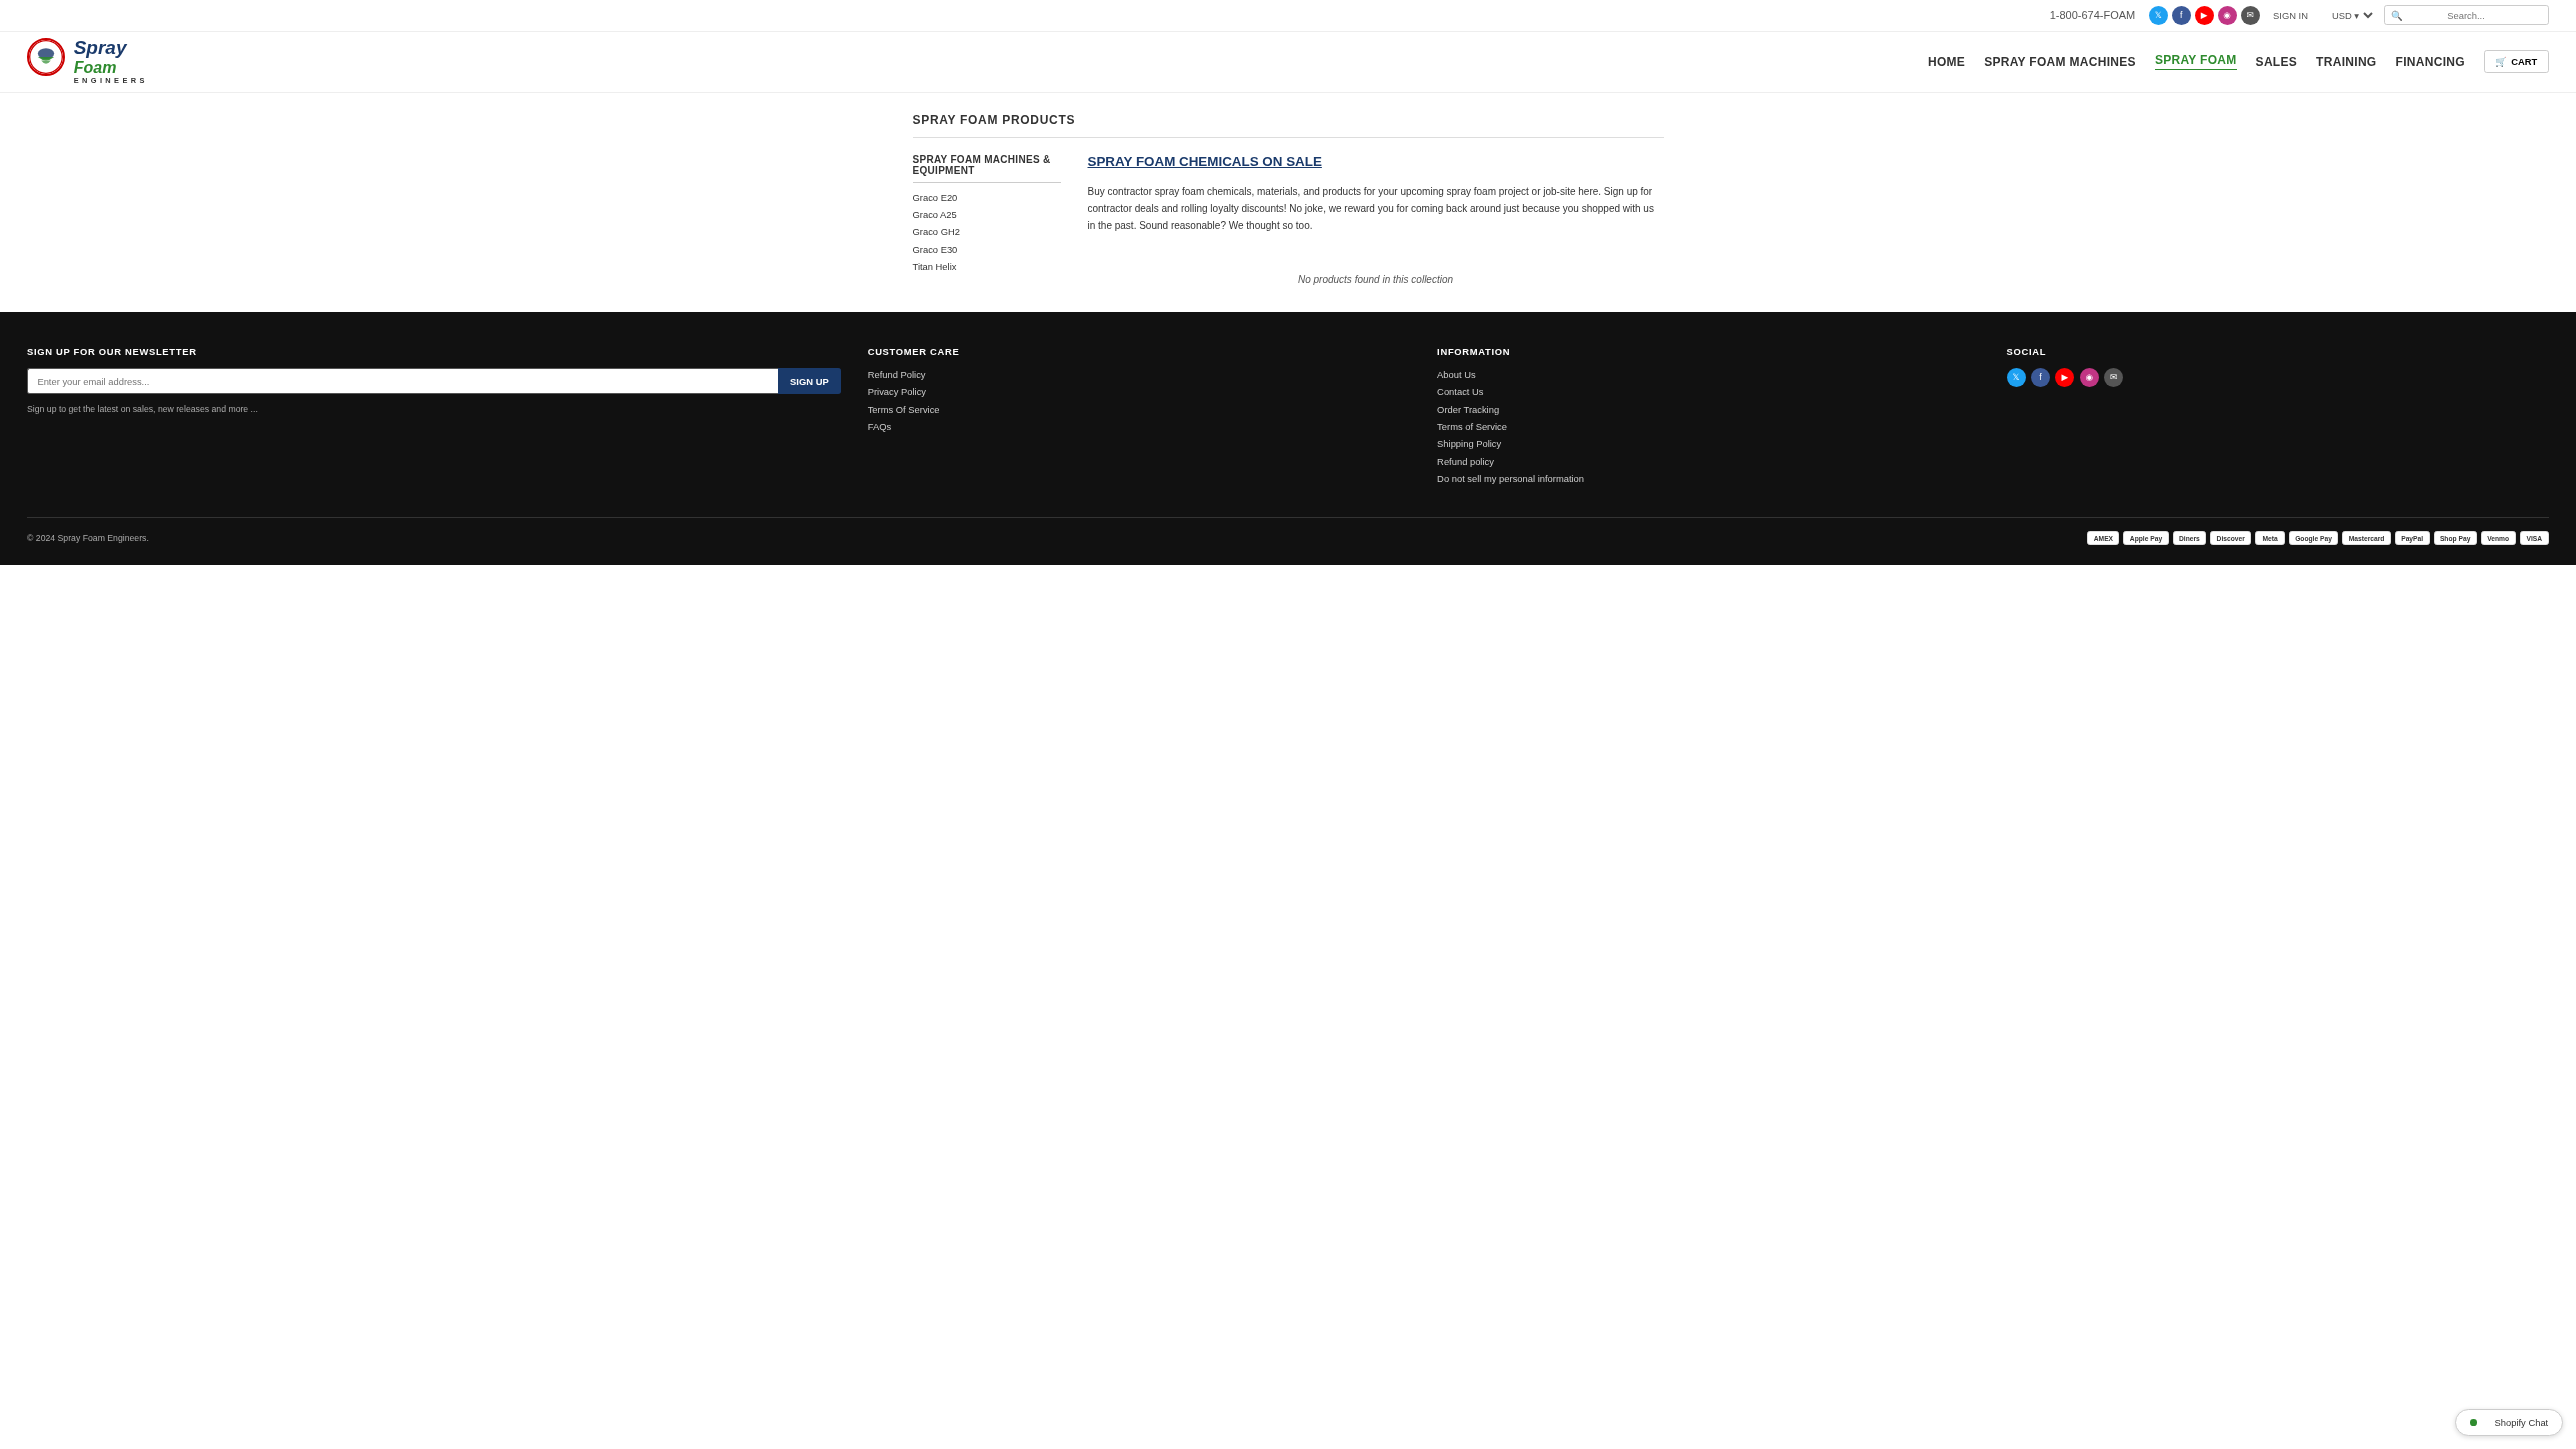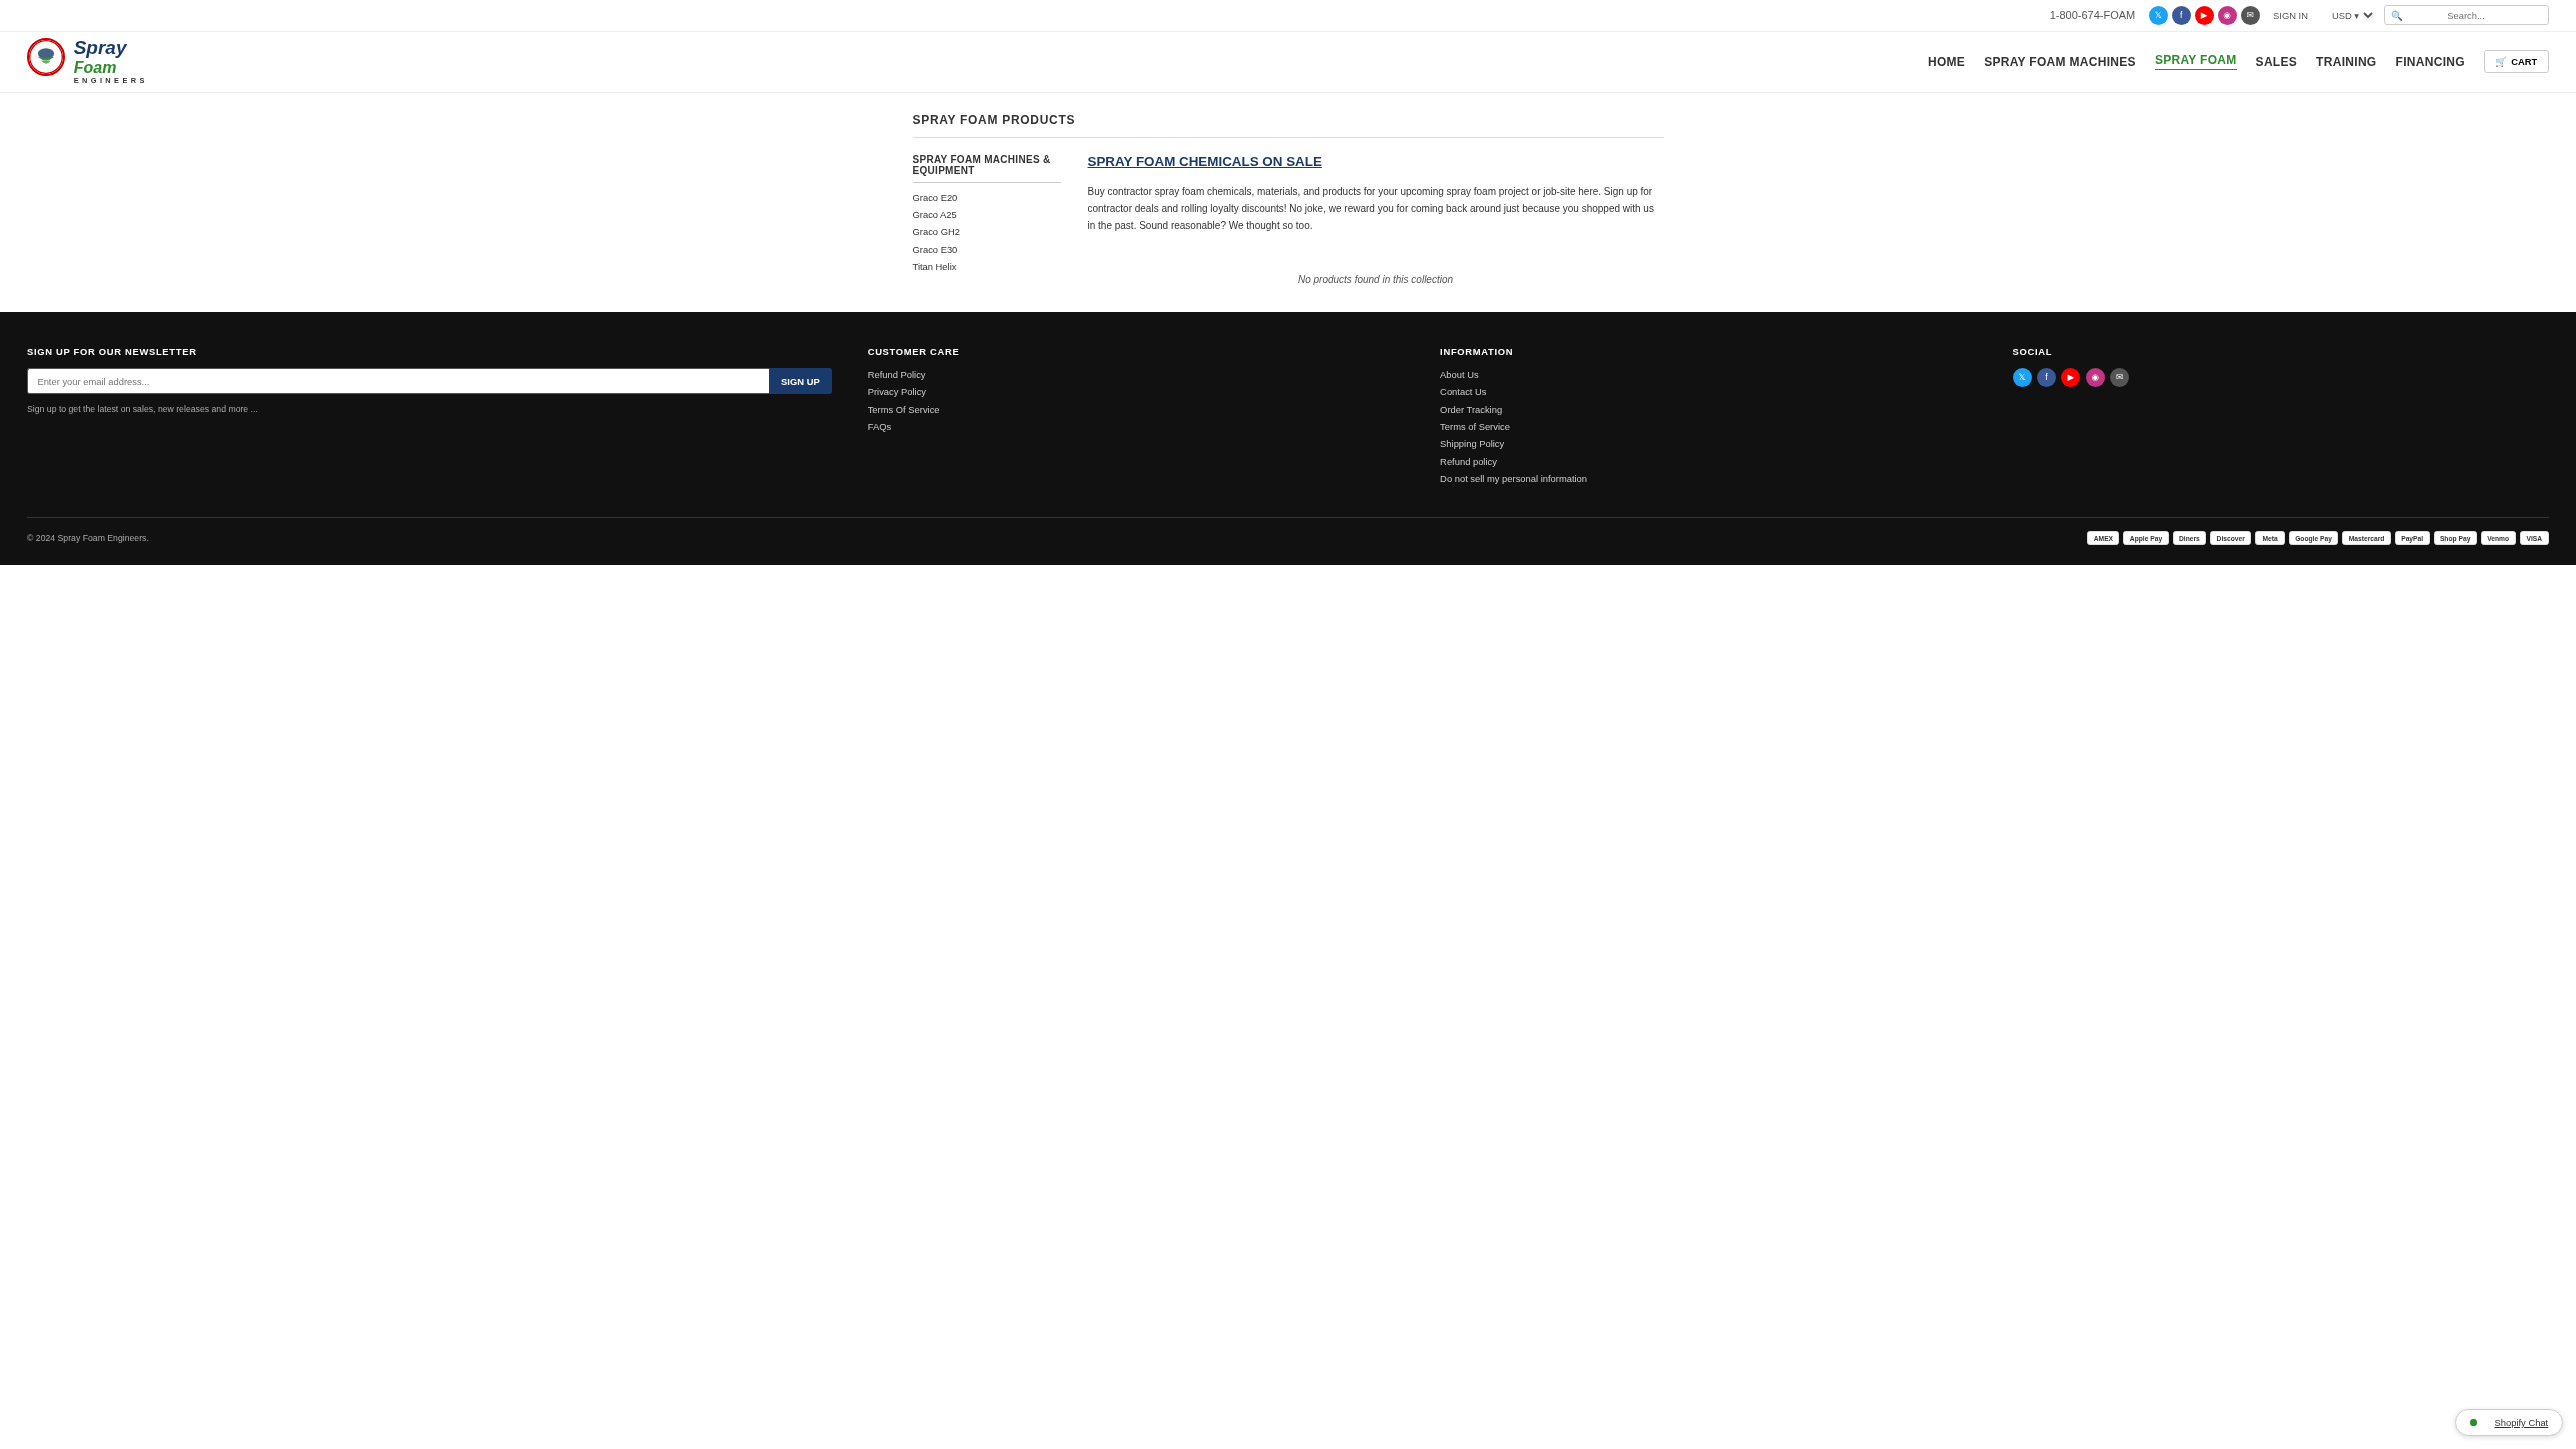--- a/index.html
+++ b/index.html
@@ -84,21 +84,21 @@
     .main-area { flex: 1; }
     .product-title {
       font-size: 13.4px; font-weight: 700; color: #1a3a6b; text-decoration: underline;
       margin-bottom: 13.4px; cursor: pointer; display: inline-block;
     }
     .product-description { font-size: 10px; color: #333; line-height: 1.7; margin-bottom: 20px; }
     .no-products { font-style: italic; color: #555; font-size: 10px; text-align: center; margin-top: 40px; }
 
     
     .footer { background: #111; color: #ccc; padding: 34px 27px 20px; }
-    .footer-top { display: flex; gap: 36px; margin-bottom: 27px; }
+    .footer-top { display: flex; gap: 27px; margin-bottom: 27px; }
     .footer-col { flex: 1; }
     .footer-col.newsletter { flex: 1.5; }
     .footer-col-title {
       font-size: 9.4px; font-weight: 700; color: #fff; text-transform: uppercase;
       letter-spacing: 0.7px; margin-bottom: 10.7px;
     }
     .newsletter-form { display: flex; gap: 0; margin-bottom: 9.4px; }
     .newsletter-input {
       flex: 1; padding: 6.7px 9.4px; font-size: 9.4px;
       border: 0.7px solid #555; border-right: none;
@@ -131,21 +131,20 @@
       border: 0.7px solid #ddd; min-width: 29.5px; text-align: center;
     }
 
     
     .chat-btn {
       position: fixed; bottom: 13.4px; right: 13.4px;
       background: #fff; border: 0.7px solid #ccc; border-radius: 20px;
       padding: 6.7px 13.4px; display: flex; align-items: center; gap: 18px;
       cursor: pointer; box-shadow: 0 1.3px 5.4px rgba(0,0,0,0.15); font-size: 9.4px;
       z-index: 9999;
-      text-decoration: underline;
     }
     .chat-dot { width: 6.7px; height: 6.7px; background: #2e8b2e; border-radius: 50%; }
 
     
     .logo-container {
       display: flex; align-items: flex-start; gap: 6.7px;
     }
     .logo-icon-area {
       width: 40px; height: 40px; position: relative;
     }

